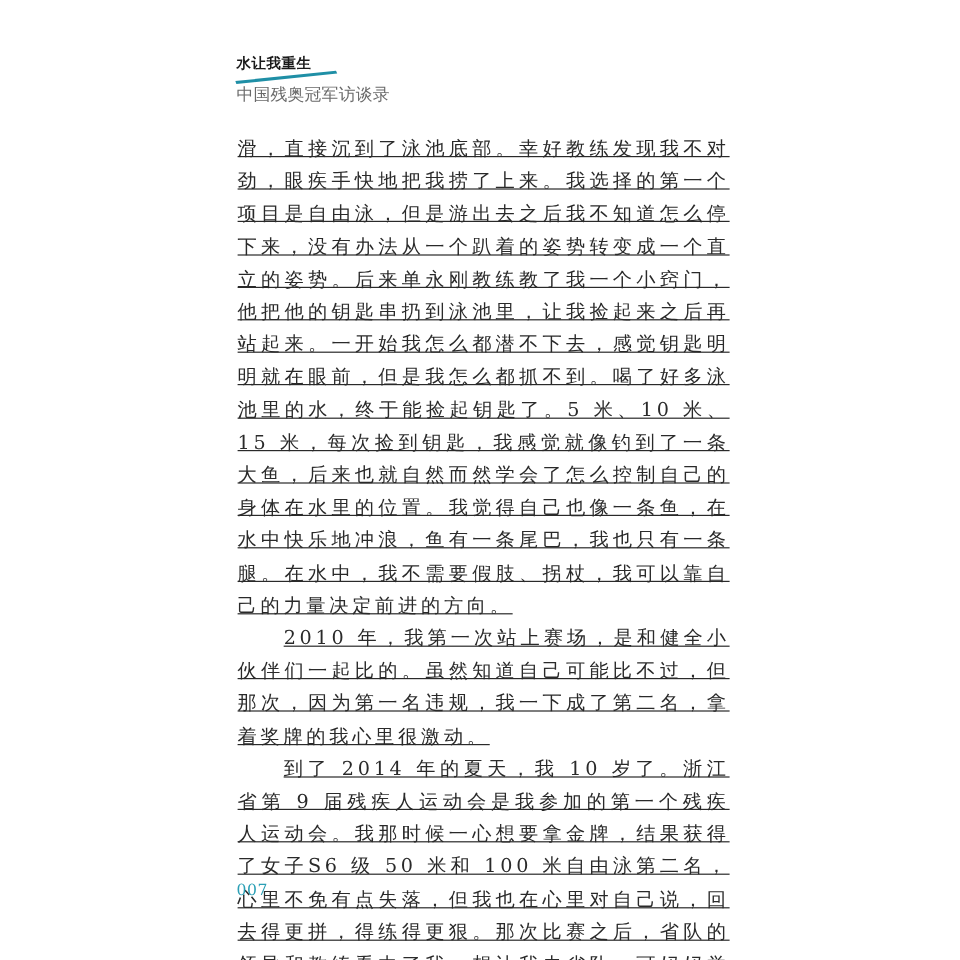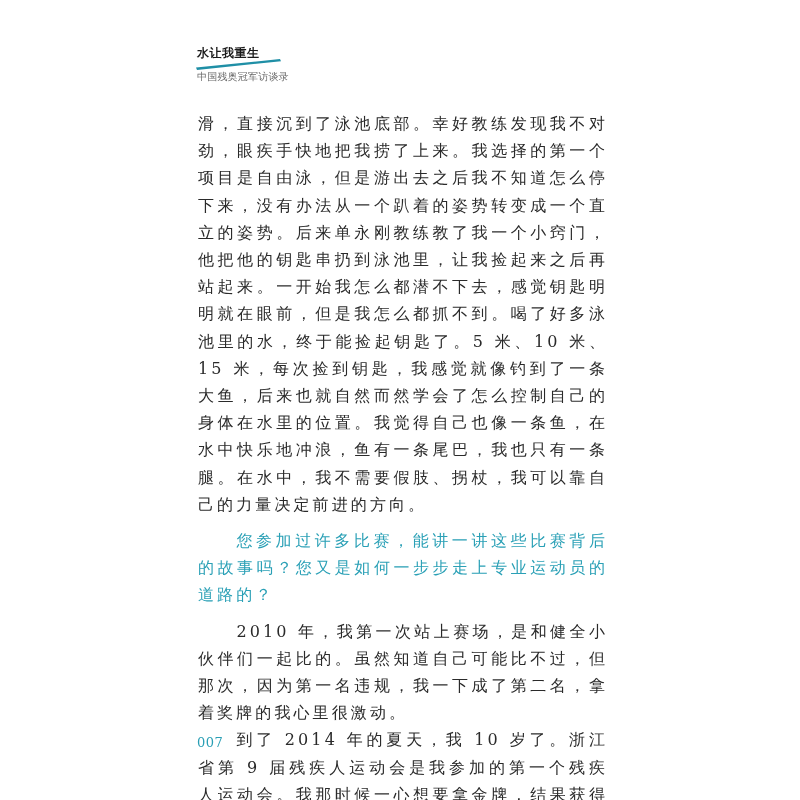--- a/index.html
+++ b/index.html
@@ -43,41 +43,42 @@
       left: -1px;
       top: 14px;
       width: 86px;
       height: 12px;
     }
     .book-subtitle {
       position: absolute;
       left: 0;
       top: 26px;
       font-family: "DejaVu Sans", "Liberation Sans", sans-serif;
-      font-size: 10px;
+      font-size: 14px;
       color: #6a6a6a;
       white-space: nowrap;
       letter-spacing: 0.2px;
     }
     .body-text {
       position: absolute;
       left: 198px;
       top: 110px;
       width: 410px;
       font-family: "DejaVu Serif", "Liberation Serif", serif;
       font-size: 16px;
       line-height: 27.2px;
       color: #2a2a2a;
       letter-spacing: 3.1px;
     }
     .para {
       margin: 0;
       text-align: justify;
       text-justify: inter-character;
       word-break: break-all;
+      text-decoration: underline;
     }
     .para.indent {
       text-indent: 2.4em;
     }
     .para.question {
       color: #2aa0b6;
       margin-top: 9px;
       margin-bottom: 9px;
     }
     .page-number {
@@ -98,20 +99,19 @@
   <div class="running-header">
     <div class="book-title">水让我重生</div>
     <svg class="header-rule" viewBox="0 0 86 12" xmlns="http://www.w3.org/2000/svg">
       <polygon points="0,9.5 84,1 85,3.2 1,12" fill="#1f8fa6"></polygon>
     </svg>
     <div class="book-subtitle">中国残奥冠军访谈录</div>
   </div>
 
   <div class="body-text">
     <p class="para">滑，直接沉到了泳池底部。幸好教练发现我不对劲，眼疾手快地把我捞了上来。我选择的第一个项目是自由泳，但是游出去之后我不知道怎么停下来，没有办法从一个趴着的姿势转变成一个直立的姿势。后来单永刚教练教了我一个小窍门，他把他的钥匙串扔到泳池里，让我捡起来之后再站起来。一开始我怎么都潜不下去，感觉钥匙明明就在眼前，但是我怎么都抓不到。喝了好多泳池里的水，终于能捡起钥匙了。5 米、10 米、15 米，每次捡到钥匙，我感觉就像钓到了一条大鱼，后来也就自然而然学会了怎么控制自己的身体在水里的位置。我觉得自己也像一条鱼，在水中快乐地冲浪，鱼有一条尾巴，我也只有一条腿。在水中，我不需要假肢、拐杖，我可以靠自己的力量决定前进的方向。</p>
-    <p class="para indent question">您参加过许多比赛，能讲一讲这些比赛背后的故事吗？您又是如何一步步走上专业运动员的道路的？</p>
     <p class="para indent">2010 年，我第一次站上赛场，是和健全小伙伴们一起比的。虽然知道自己可能比不过，但那次，因为第一名违规，我一下成了第二名，拿着奖牌的我心里很激动。</p>
     <p class="para indent">到了 2014 年的夏天，我 10 岁了。浙江省第 9 届残疾人运动会是我参加的第一个残疾人运动会。我那时候一心想要拿金牌，结果获得了女子S6 级 50 米和 100 米自由泳第二名，心里不免有点失落，但我也在心里对自己说，回去得更拼，得练得更狠。那次比赛之后，省队的领导和教练看中了我，想让我去省队，可妈妈觉得我太小了，不太乐意。毕竟去省队，就代表着要独立，什么都得自己来，而且我那时候还在上小学三年级，很多东西都还没学会呢。就这样，我还是继续</p>
   </div>
 
   <div class="page-number">007</div>
 
 </div>
 
 </body></html>

